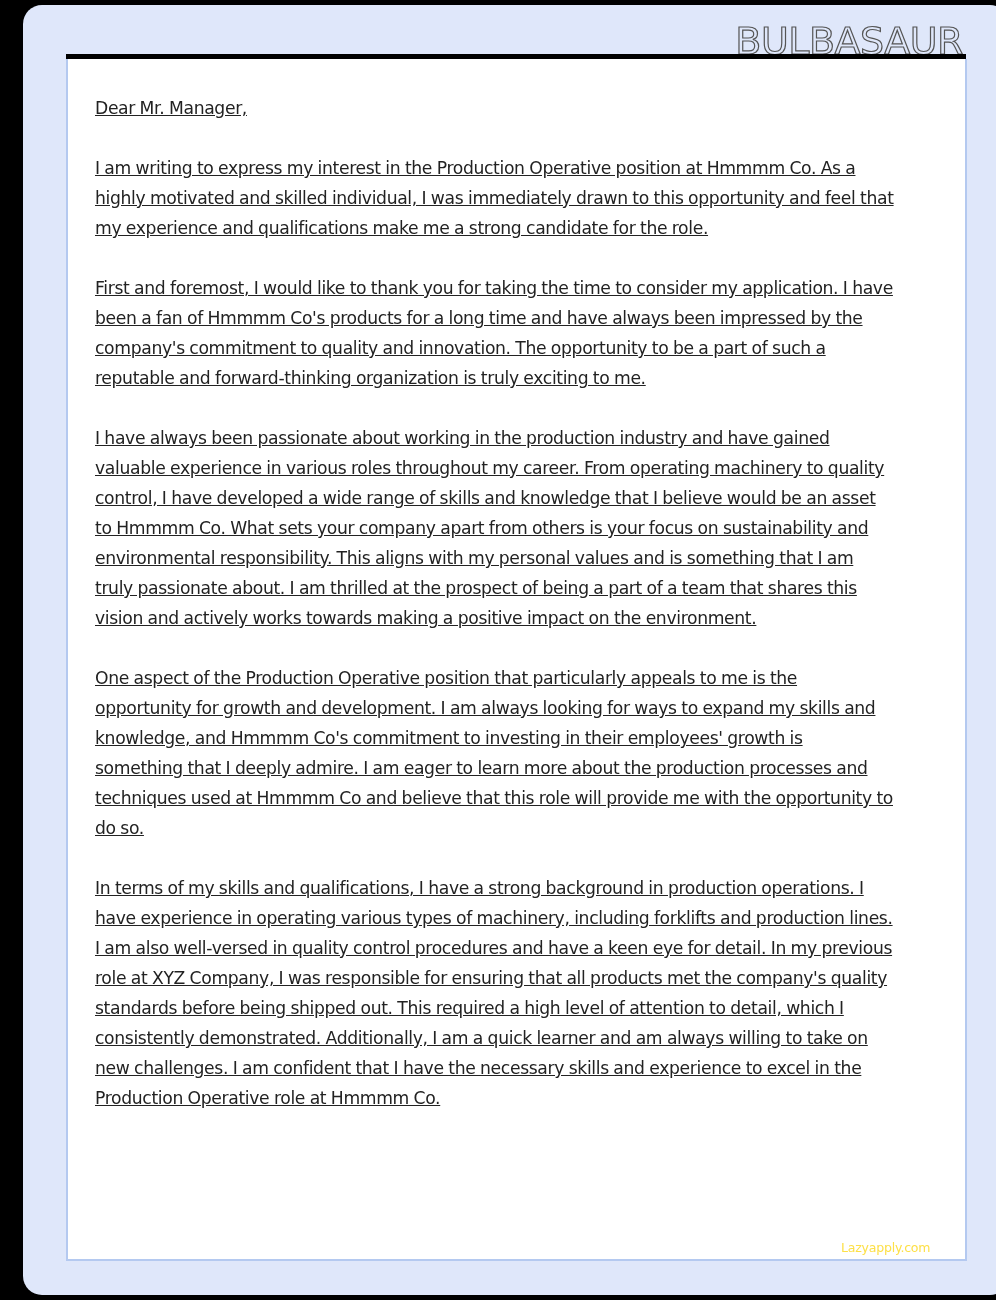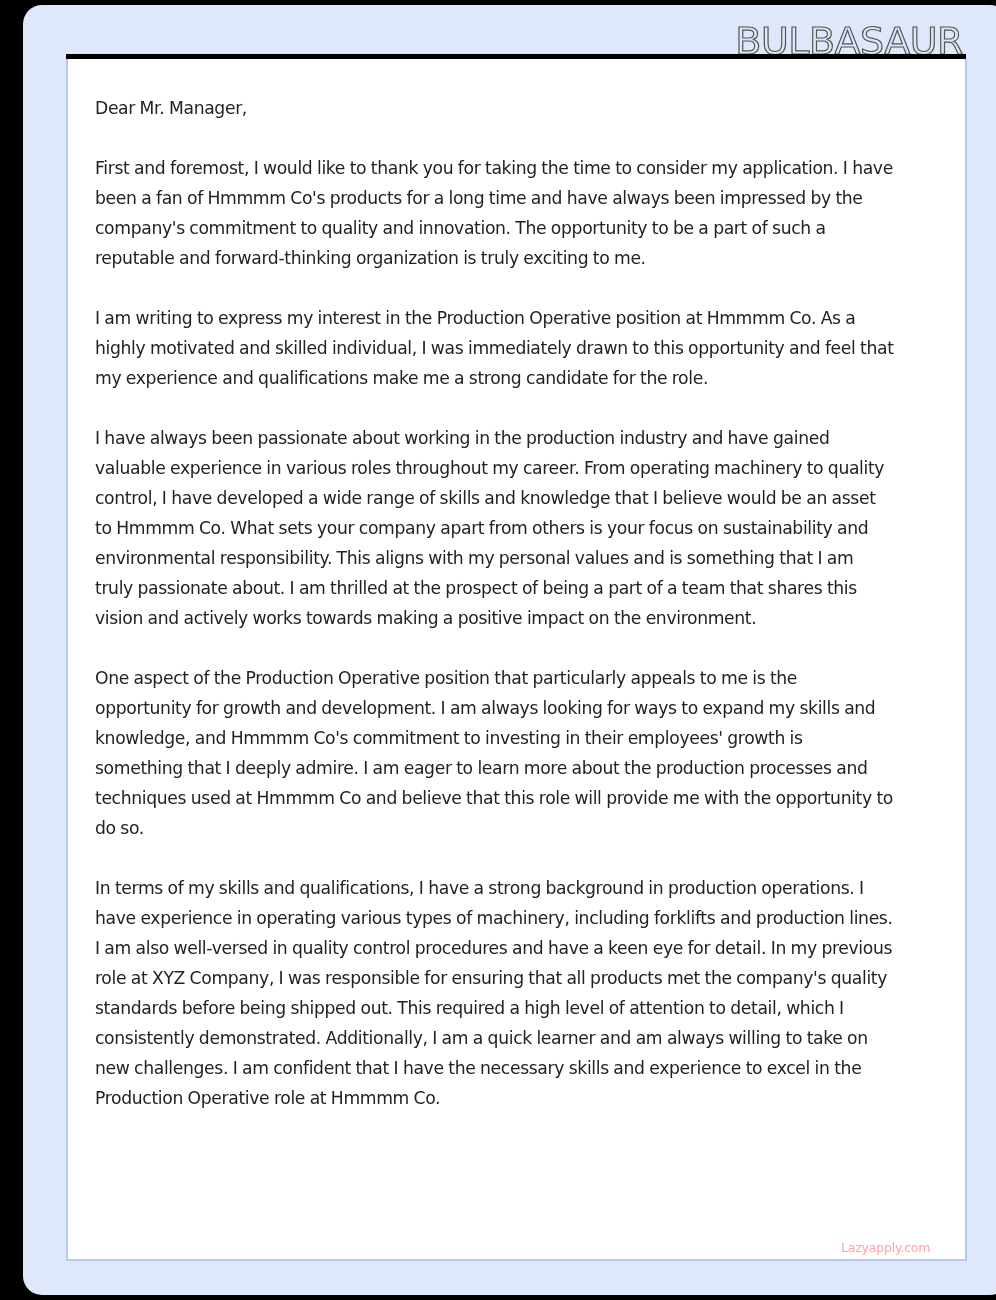--- a/index.html
+++ b/index.html
@@ -24,40 +24,40 @@
   }
   .page {
     position: absolute; left: 43px; top: 54px; width: 897px; height: 1200px;
     background: #fff; border-right: 2px solid #b4c9f0; border-left: 2px solid #b4c9f0;
     border-bottom: 2px solid #b4c9f0;
   }
   .letter {
     position: absolute; left: 95px; top: 93px; width: 800px;
     font-family: "DejaVu Sans", sans-serif;
     font-size: 17.2px; line-height: 30px; color: #222;
-    letter-spacing: -0.35px; word-spacing: -0.5px;
+    letter-spacing: -0.35px; word-spacing: -0.5px; text-decoration: underline;
   }
   .letter p { margin: 0 0 30px 0; }
   .watermark {
     position: absolute; left: 841px; top: 1240px;
-    font-family: "DejaVu Sans", sans-serif; font-size: 12.5px; color: #fca5a5;
+    font-family: "DejaVu Sans", sans-serif; font-size: 12.5px; color: #fde047;
     letter-spacing: -0.2px;
   }
 </style>
 </head>
 <body>
 
 <div class="frame">
   <div class="brand">BULBASAUR</div>
   <div class="topbar"></div>
   <div class="page"></div>
 </div>
 
 <div class="letter">
   <p>Dear Mr. Manager,</p>
+  <p>I am writing to express my interest in the Production Operative position at Hmmmm Co. As a highly motivated and skilled individual, I was immediately drawn to this opportunity and feel that my experience and qualifications make me a strong candidate for the role.</p>
   <p>First and foremost, I would like to thank you for taking the time to consider my application. I have been a fan of Hmmmm Co's products for a long time and have always been impressed by the company's commitment to quality and innovation. The opportunity to be a part of such a reputable and forward-thinking organization is truly exciting to me.</p>
-  <p>I am writing to express my interest in the Production Operative position at Hmmmm Co. As a highly motivated and skilled individual, I was immediately drawn to this opportunity and feel that my experience and qualifications make me a strong candidate for the role.</p>
   <p>I have always been passionate about working in the production industry and have gained valuable experience in various roles throughout my career. From operating machinery to quality control, I have developed a wide range of skills and knowledge that I believe would be an asset to Hmmmm Co. What sets your company apart from others is your focus on sustainability and environmental responsibility. This aligns with my personal values and is something that I am truly passionate about. I am thrilled at the prospect of being a part of a team that shares this vision and actively works towards making a positive impact on the environment.</p>
   <p>One aspect of the Production Operative position that particularly appeals to me is the opportunity for growth and development. I am always looking for ways to expand my skills and knowledge, and Hmmmm Co's commitment to investing in their employees' growth is something that I deeply admire. I am eager to learn more about the production processes and techniques used at Hmmmm Co and believe that this role will provide me with the opportunity to do so.</p>
   <p>In terms of my skills and qualifications, I have a strong background in production operations. I have experience in operating various types of machinery, including forklifts and production lines. I am also well-versed in quality control procedures and have a keen eye for detail. In my previous role at XYZ Company, I was responsible for ensuring that all products met the company's quality standards before being shipped out. This required a high level of attention to detail, which I consistently demonstrated. Additionally, I am a quick learner and am always willing to take on new challenges. I am confident that I have the necessary skills and experience to excel in the Production Operative role at Hmmmm Co.</p>
 </div>
 
 <div class="watermark">Lazyapply.com</div>
 
 </body></html>

